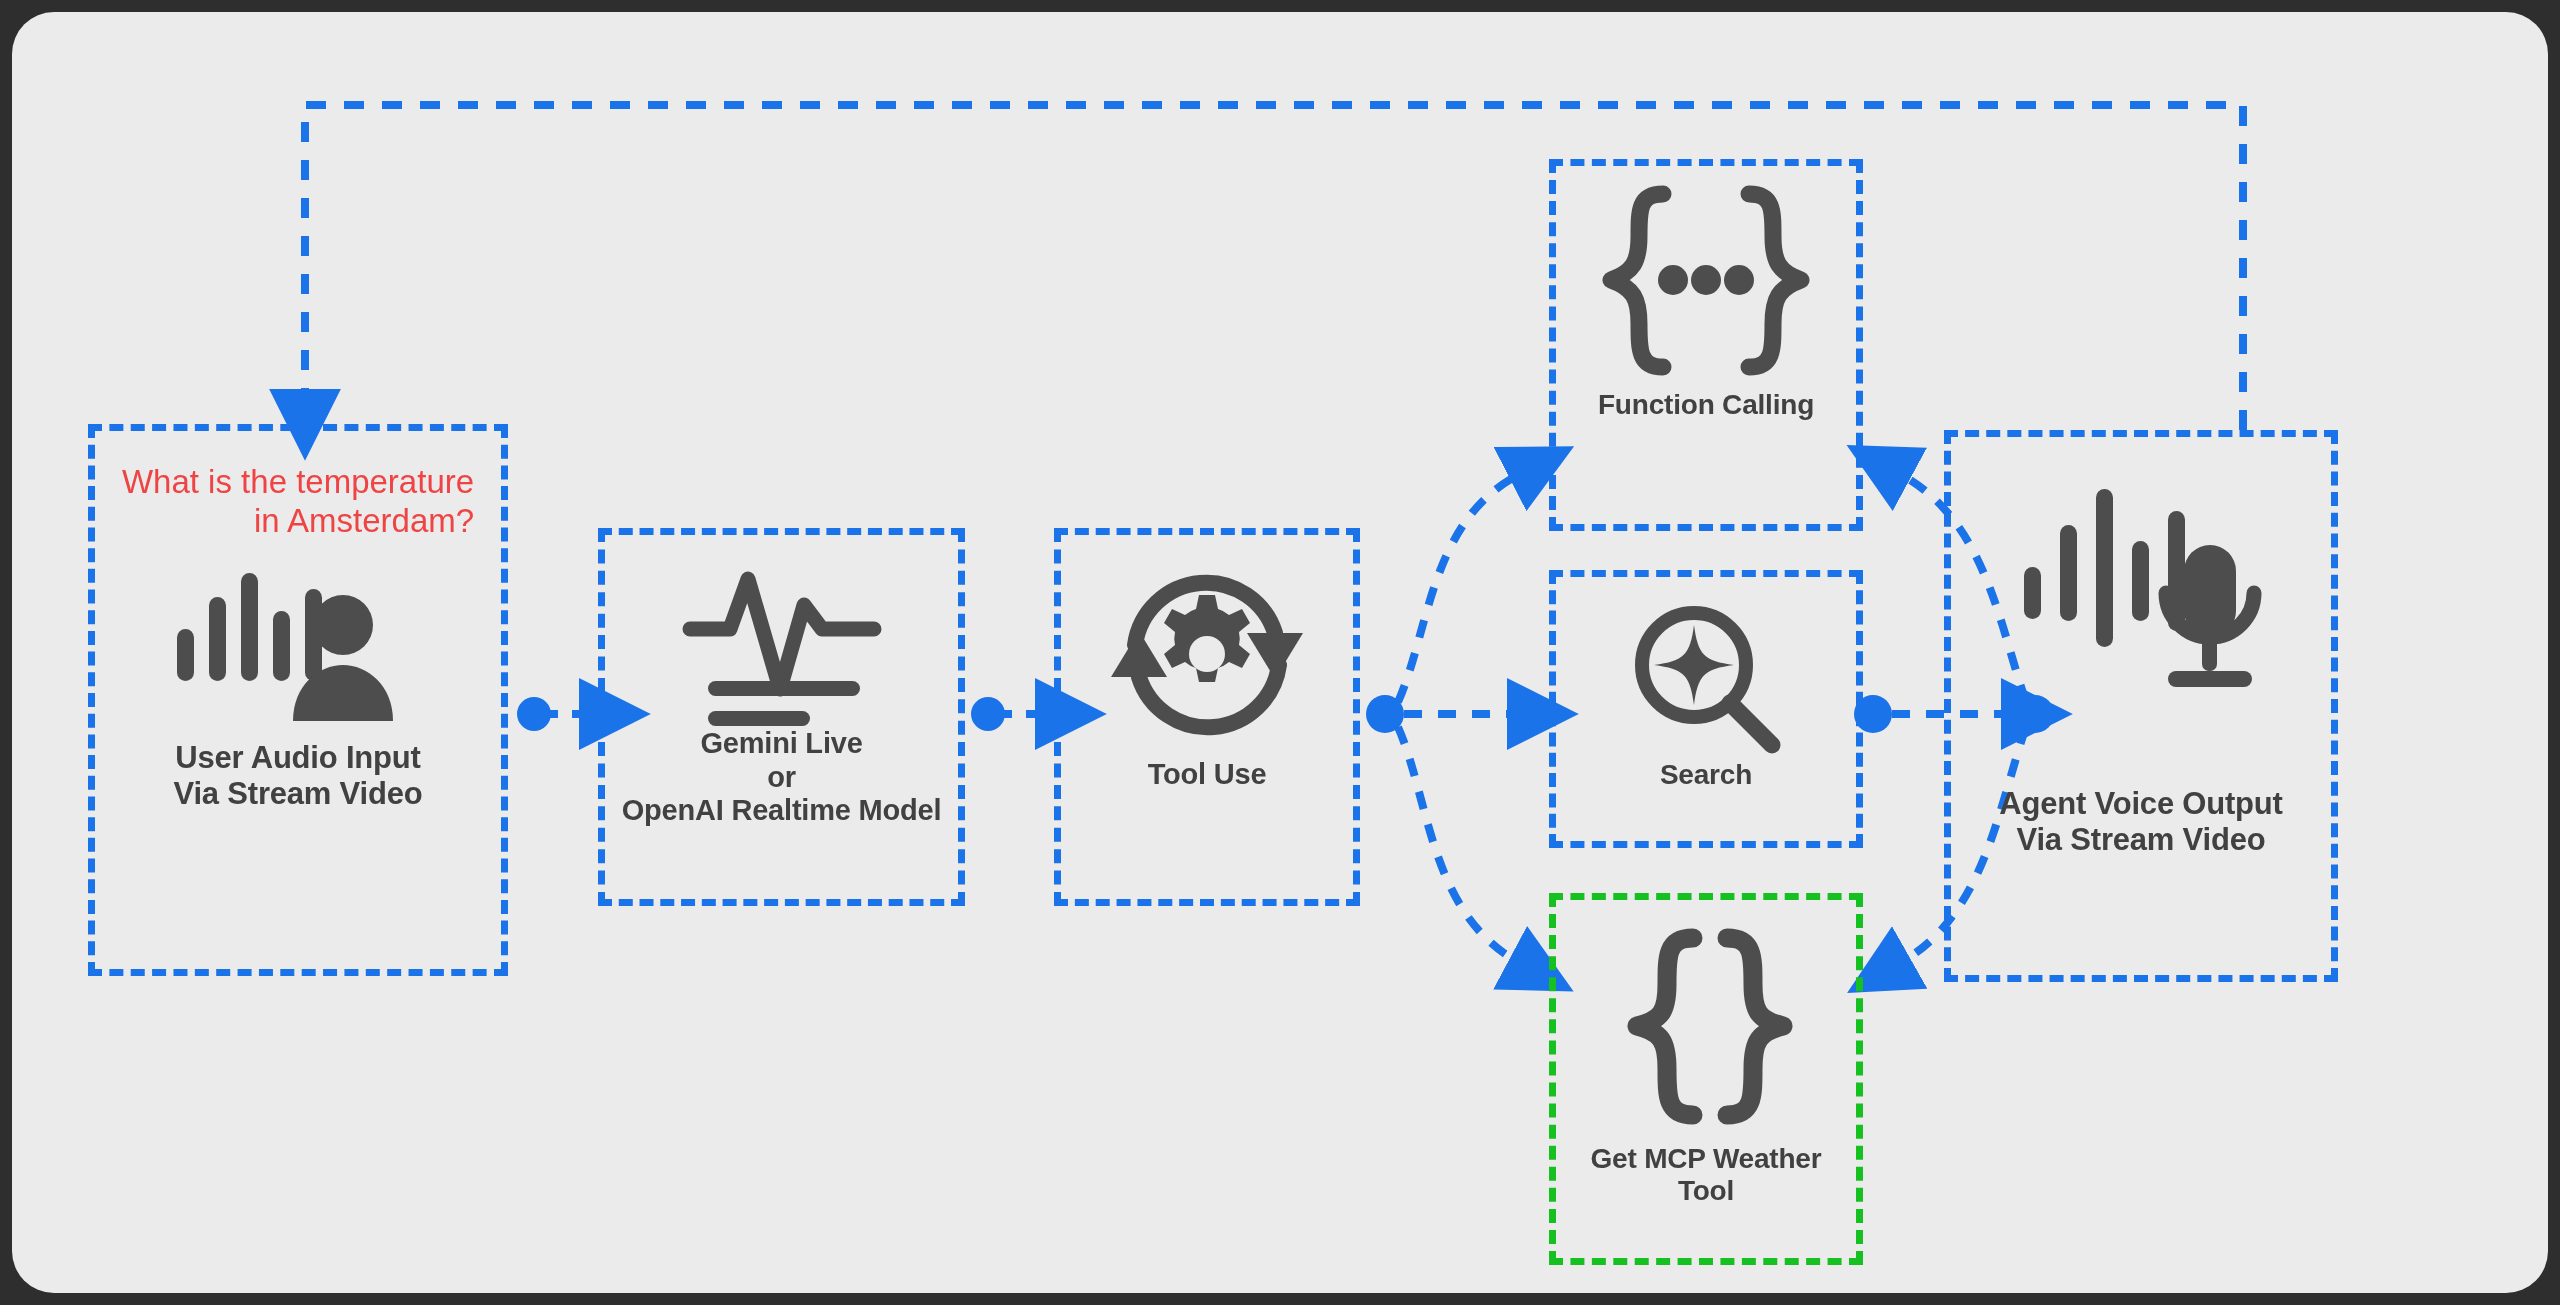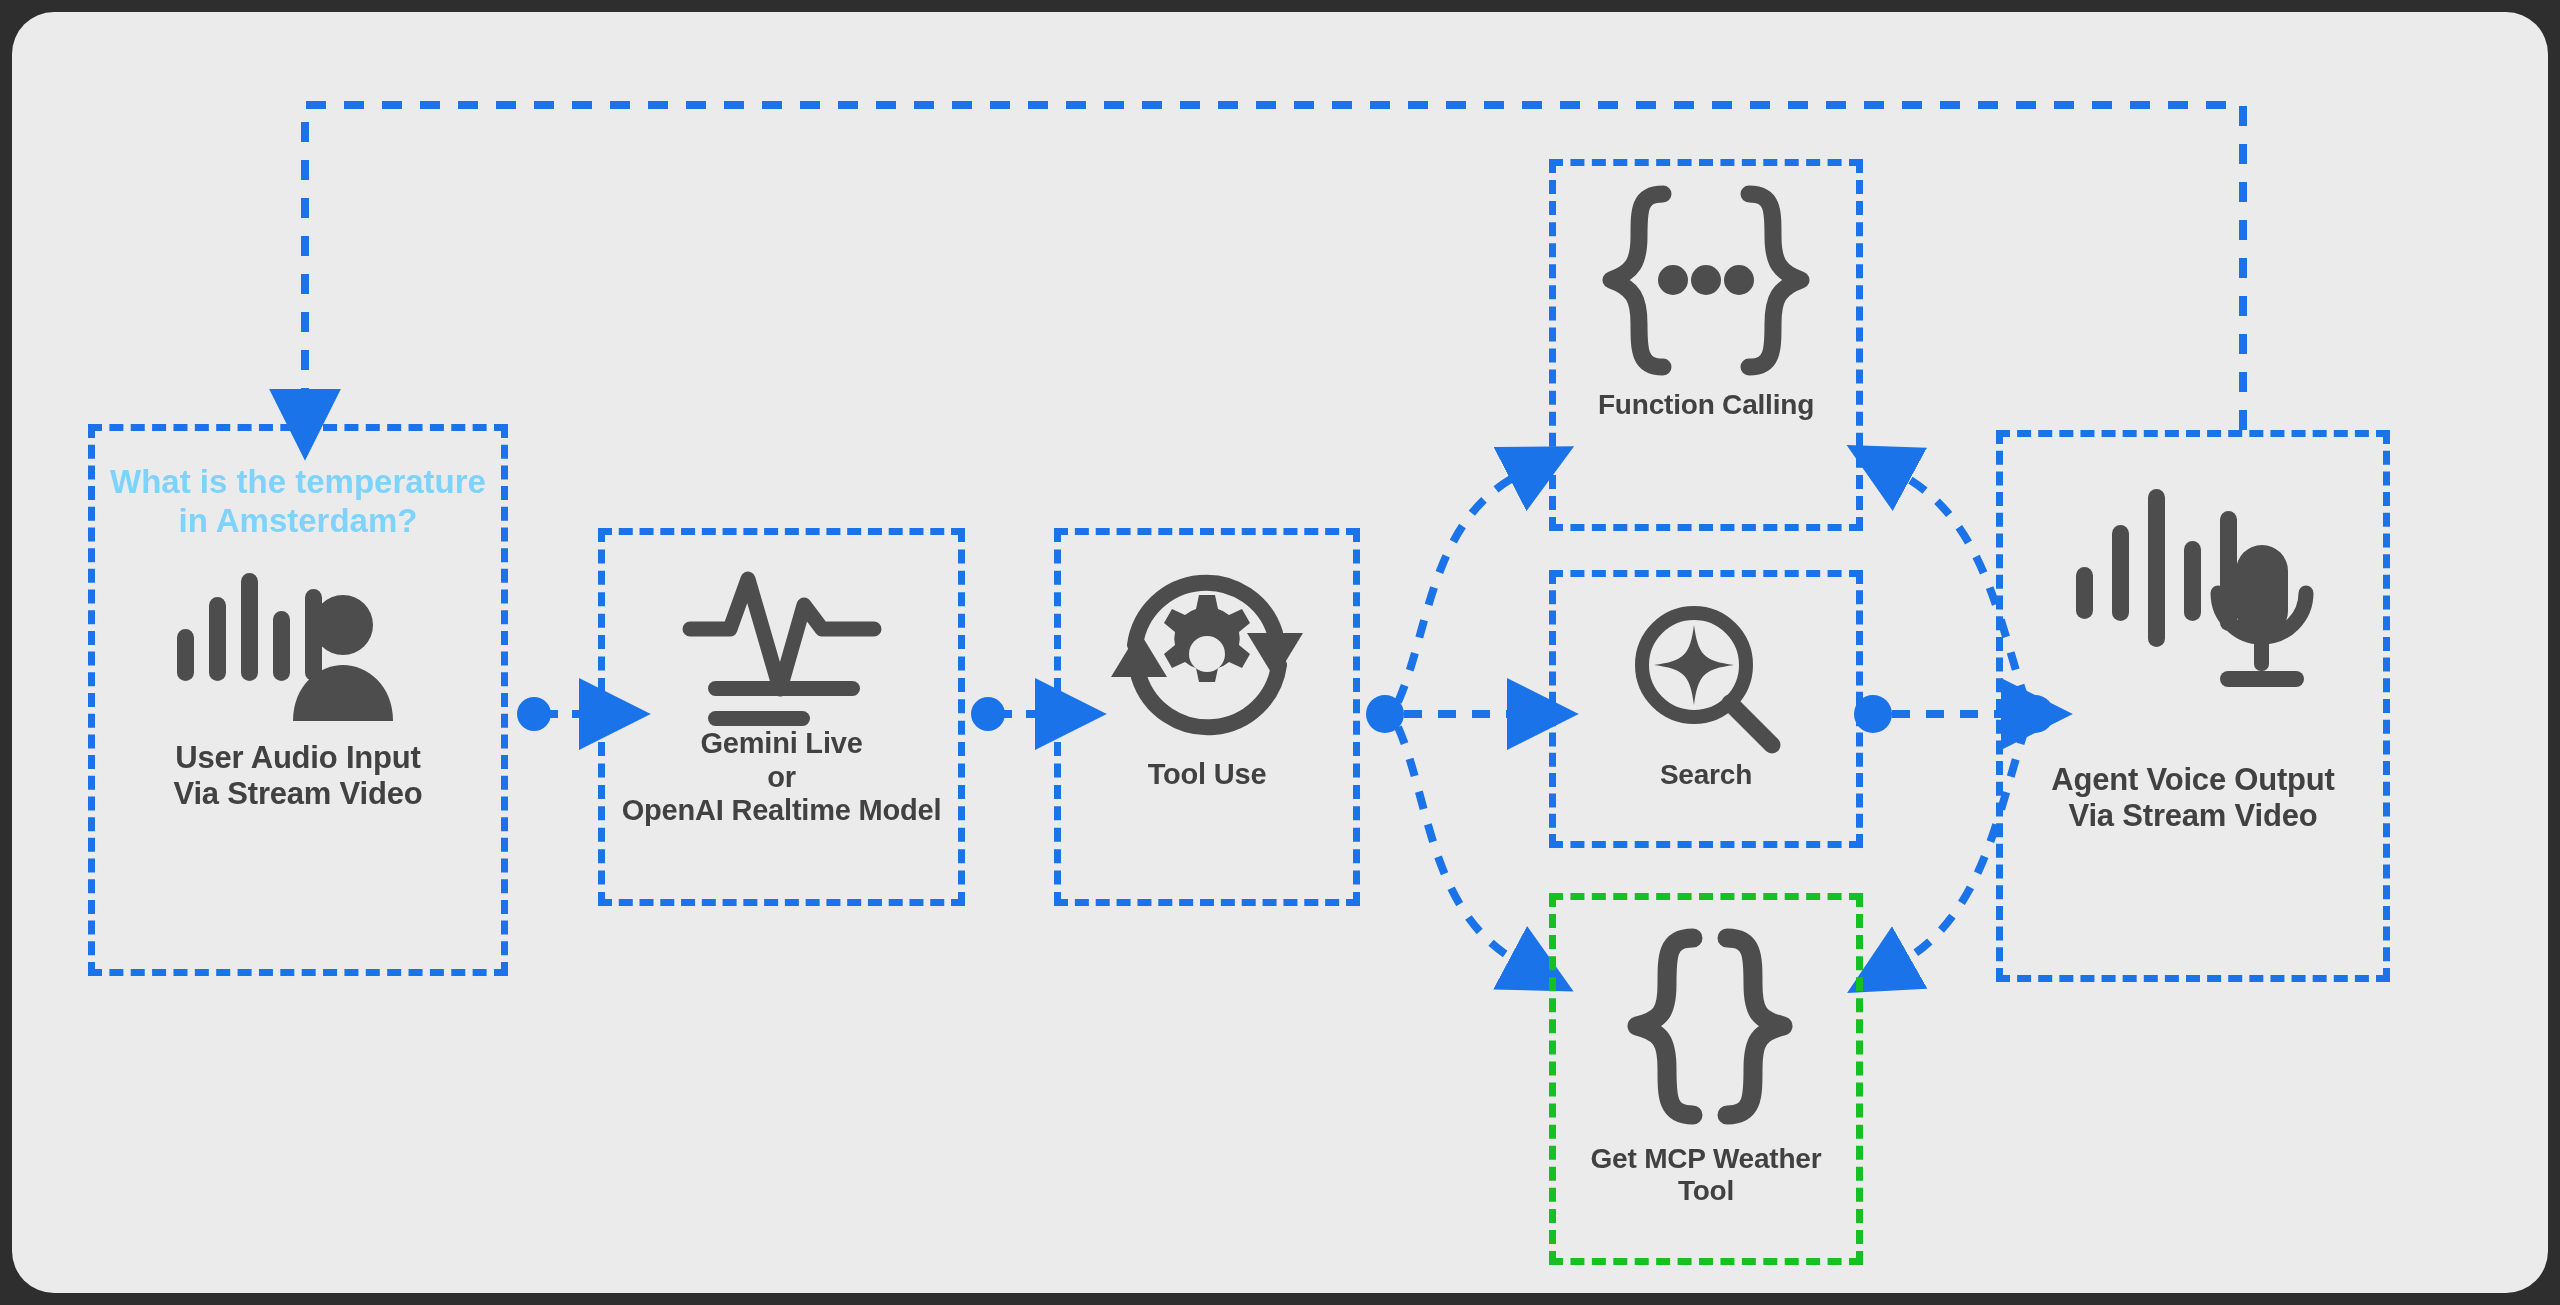--- a/index.html
+++ b/index.html
@@ -48,40 +48,40 @@
 
   .nlabel {
     font-weight: bold;
     color: #414141;
     text-align: center;
     line-height: 1.16;
     letter-spacing: -0.2px;
     white-space: pre-line;
   }
   .qtext {
-    font-weight: bold;
-    color: #7dd3fc;
-    text-align: center;
+    font-weight: normal;
+    color: #ef4444;
+    text-align: right;
     line-height: 1.18;
     white-space: pre-line;
   }
   .icon-wrap {
     display: flex;
     align-items: center;
     justify-content: center;
   }
 
   
   #node-user          { left: 88px;  top: 424px;  width: 420px;  height: 552px; }
   #node-model         { left: 598px; top: 528px;  width: 367px;  height: 378px; }
   #node-tooluse       { left: 1054px;top: 528px;  width: 306px;  height: 378px; }
   #node-function      { left: 1549px;top: 159px;  width: 314px;  height: 372px; }
   #node-search        { left: 1549px;top: 570px;  width: 314px;  height: 278px; }
   #node-mcp           { left: 1549px;top: 893px;  width: 314px;  height: 372px; }
-  #node-agentout      { left: 1996px;top: 430px;  width: 394px;  height: 552px; }
+  #node-agentout      { left: 1944px;top: 430px;  width: 394px;  height: 552px; gap: 24px; }
 
   #node-user .qtext      { margin-top: 32px; font-size: 33px; }
   #node-user .icon-wrap  { margin-top: 28px; }
   #node-user .nlabel     { margin-top: 16px; font-size: 31px; }
 
   #node-model .icon-wrap { margin-top: 22px; }
   #node-model .nlabel    { font-size: 29px; }
 
   #node-tooluse .icon-wrap { margin-top: 32px; }
   #node-tooluse .nlabel    { margin-top: 16px; font-size: 29px; }

